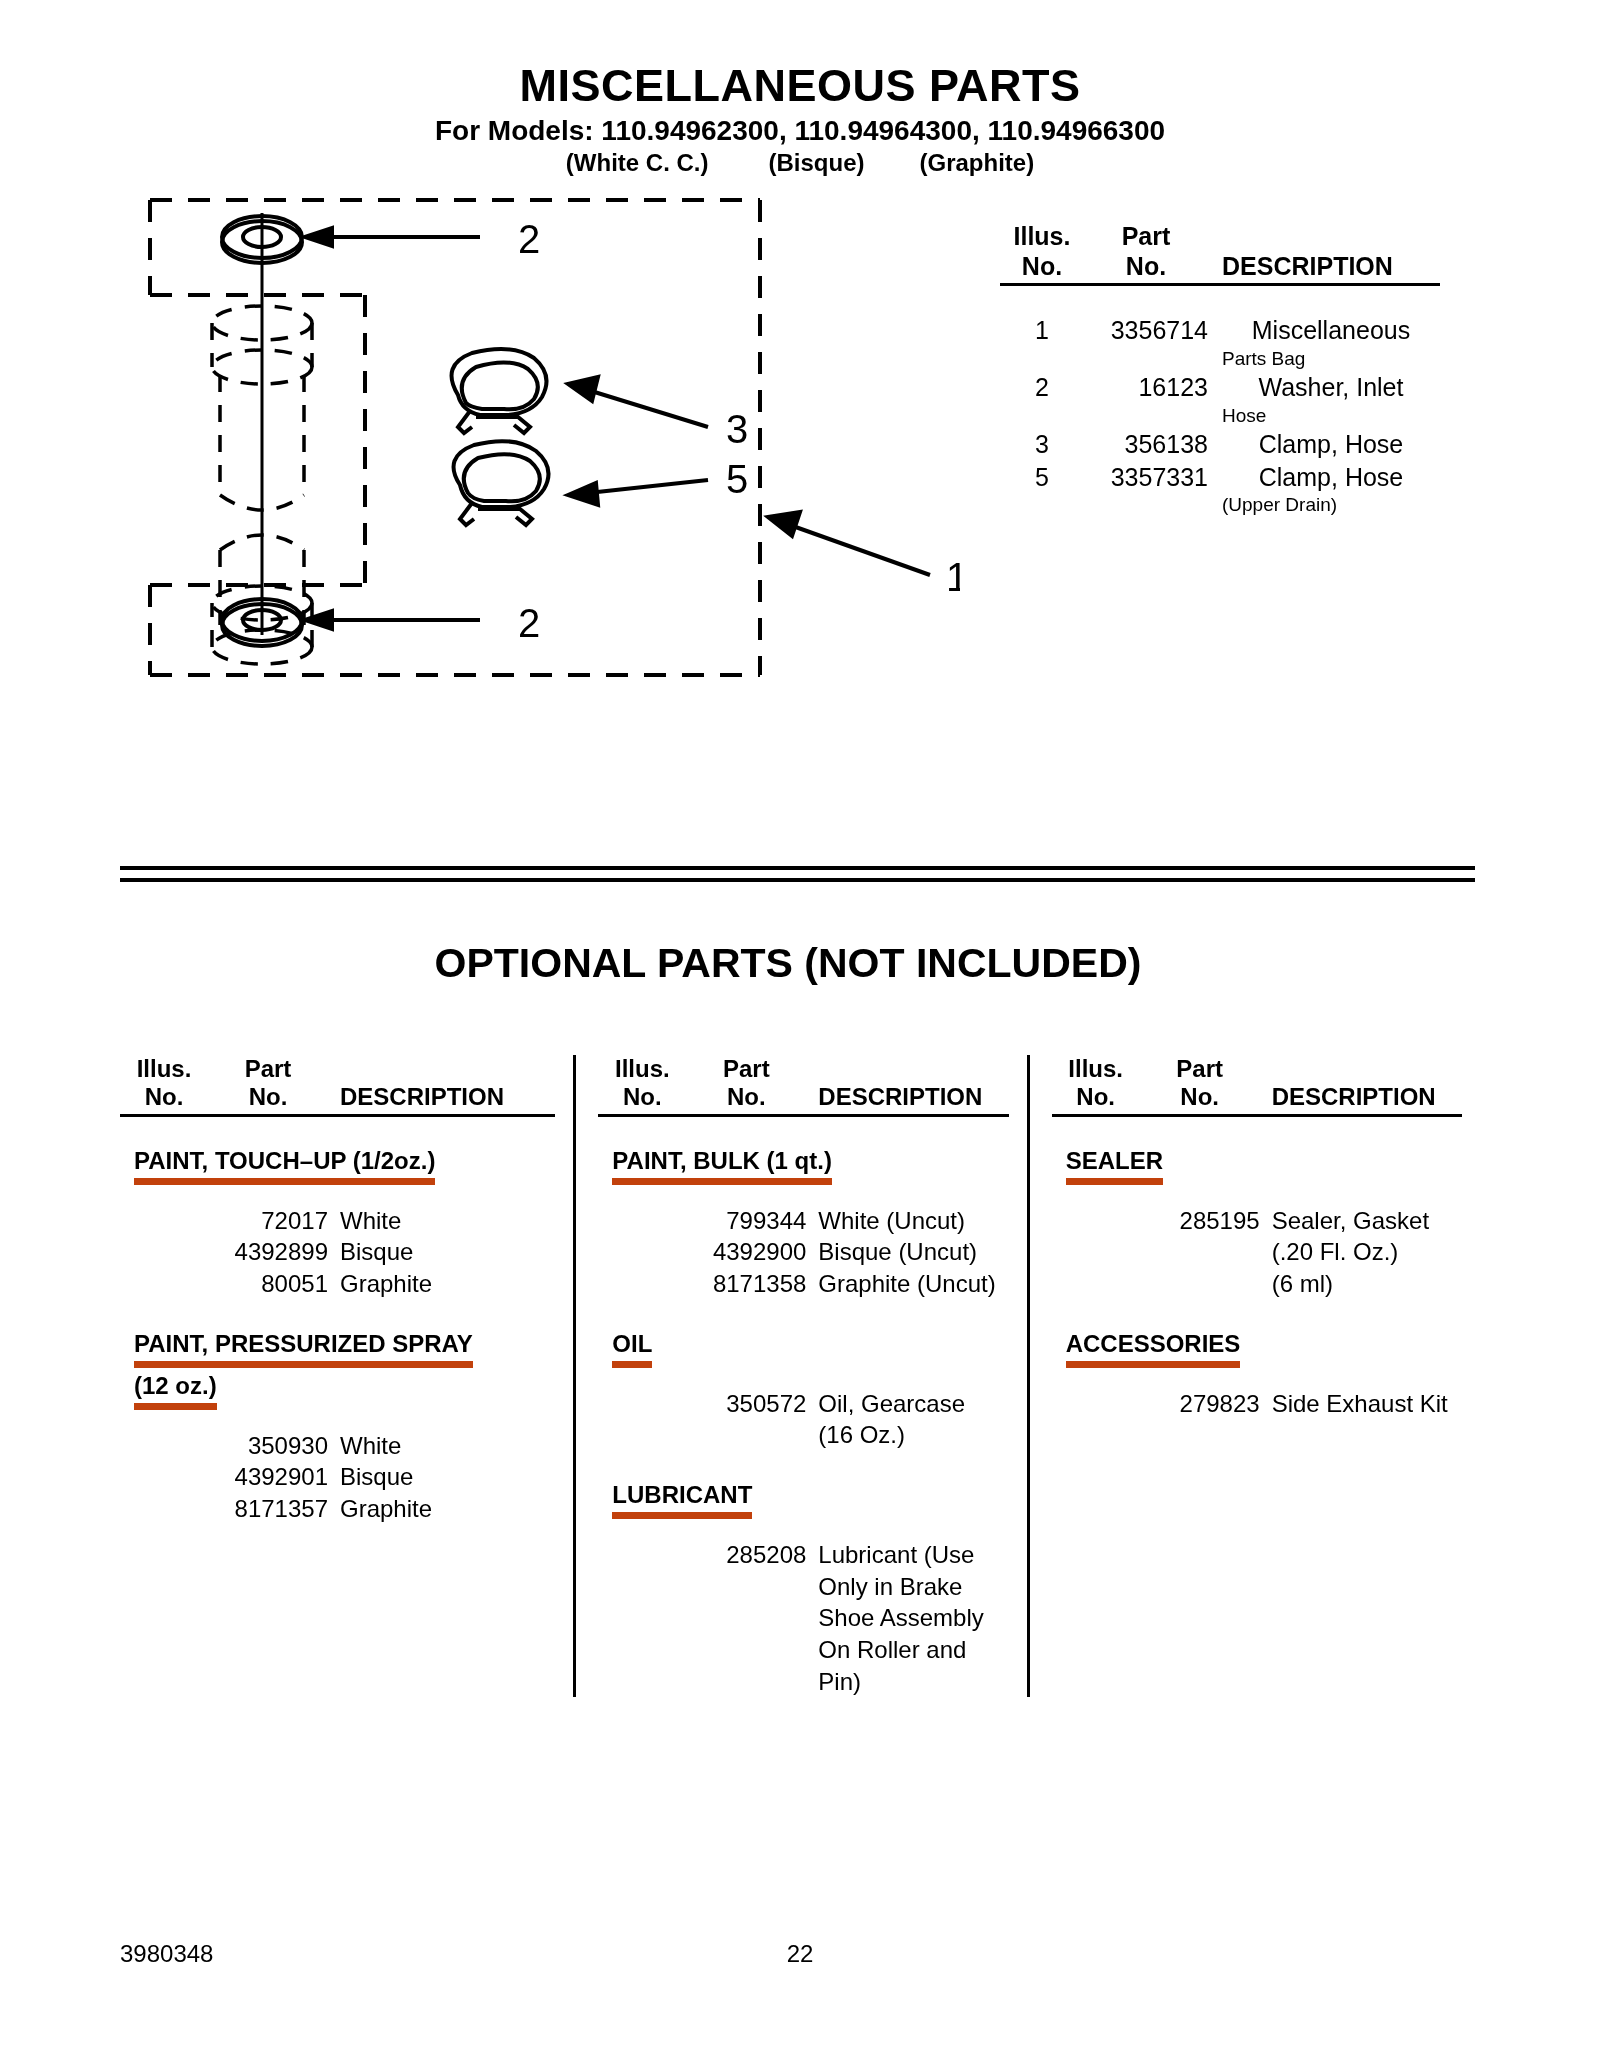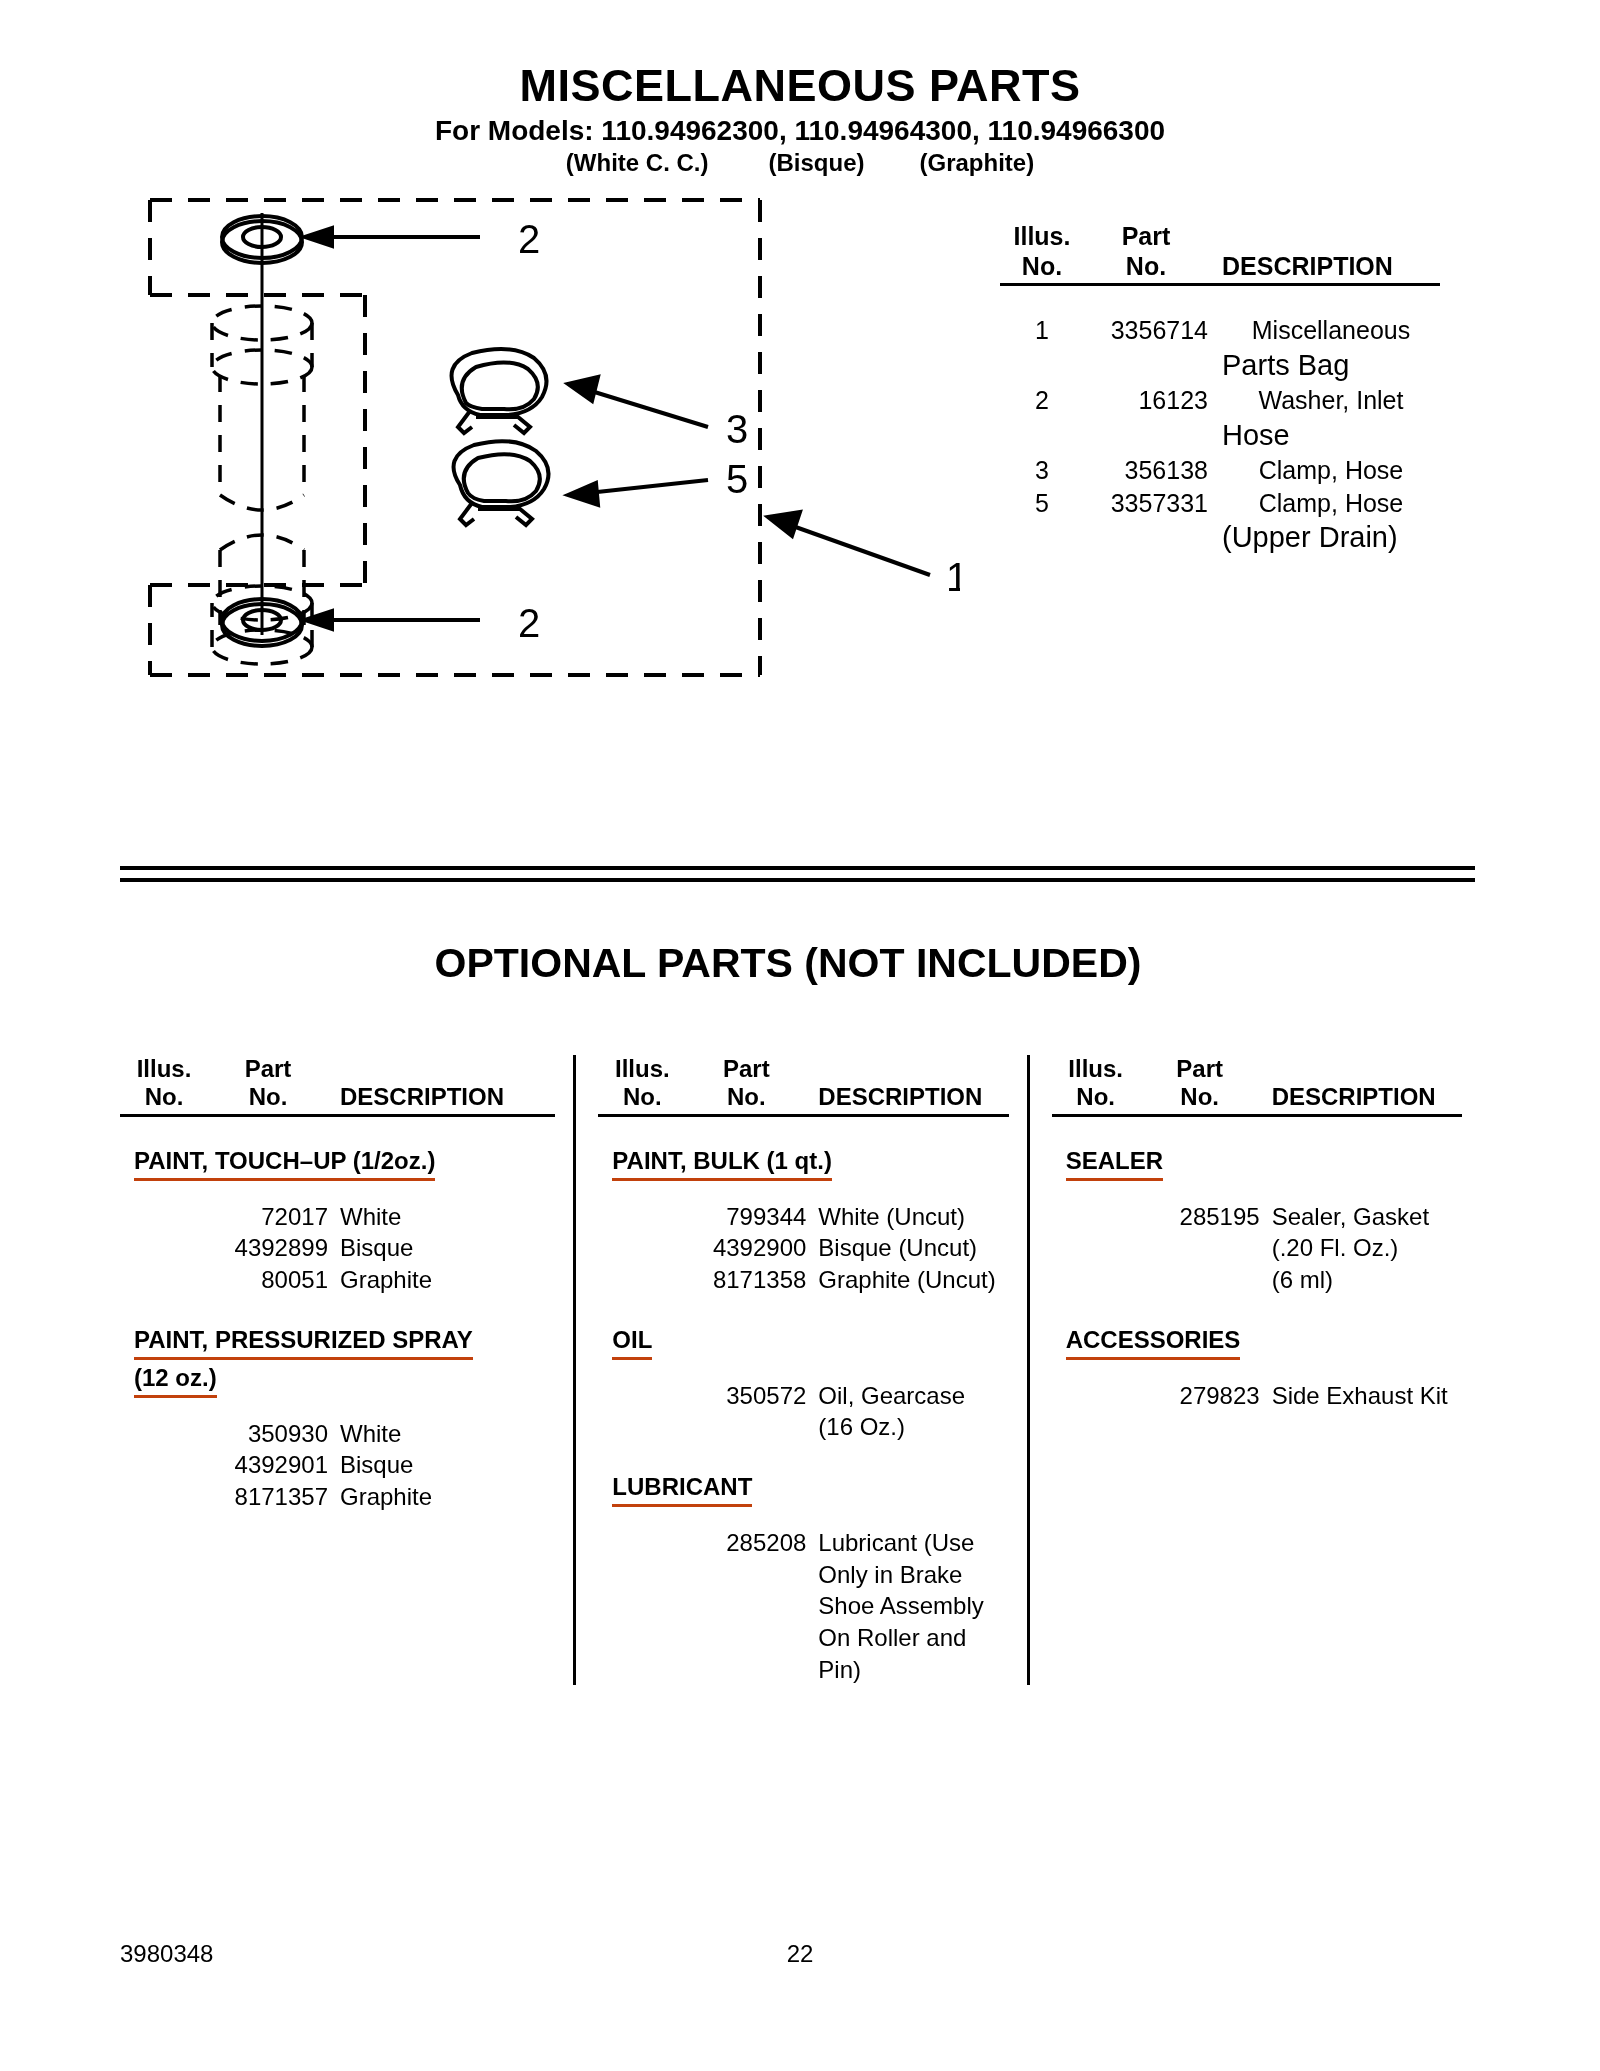--- a/index.html
+++ b/index.html
@@ -91,21 +91,21 @@
     grid-template-columns: 84px 124px 1fr;
     font-size: 25px;
     line-height: 1.30;
   }
   .tbl-row .c1 { text-align: center; }
   .tbl-row .c2 { text-align: right; }
   .tbl-row .c3 { text-align: center; padding-left: 14px; }
   .cont-line {
     display: grid;
     grid-template-columns: 84px 124px 1fr;
-    font-size: 29px;
+    font-size: 19px;
     line-height: 1.30;
   }
   .cont-line .c3 { padding-left: 14px; }
 
   
   .sec-rule-a {
     position: absolute;
     left: 120px;
     top: 866px;
     width: 1355px;
@@ -164,21 +164,21 @@
     margin-top: 2px;
     width: 100%;
   }
 
   .group { margin-top: 30px; }
   .group:first-of-type { margin-top: 34px; }
   .group-title {
     font-size: 24px;
     font-weight: bold;
     display: inline-block;
-    border-bottom: 3px solid #c2410c;
+    border-bottom: 7px solid #c2410c;
     padding-bottom: 3px;
     margin-left: 14px;
   }
   .group-title.second-line {
     display: block;
     width: max-content;
     margin-top: 4px;
   }
   .group-rows { margin-top: 20px; }
   .oc-row {

